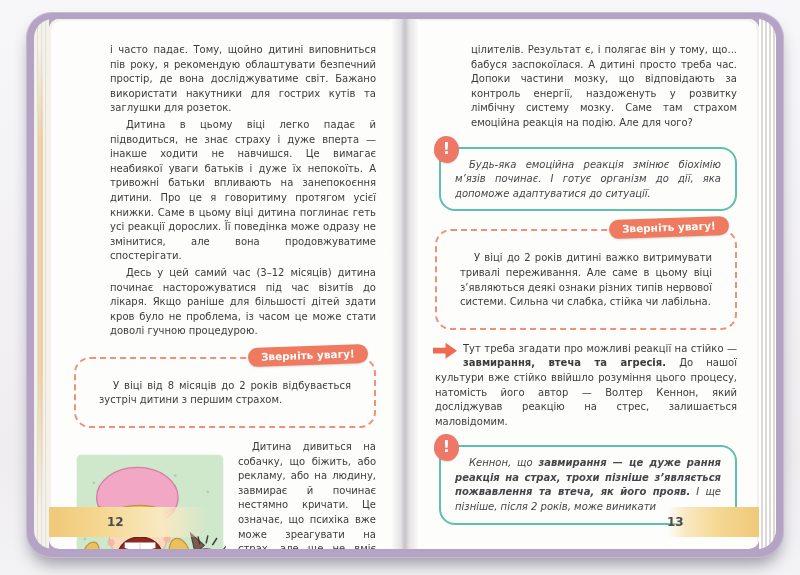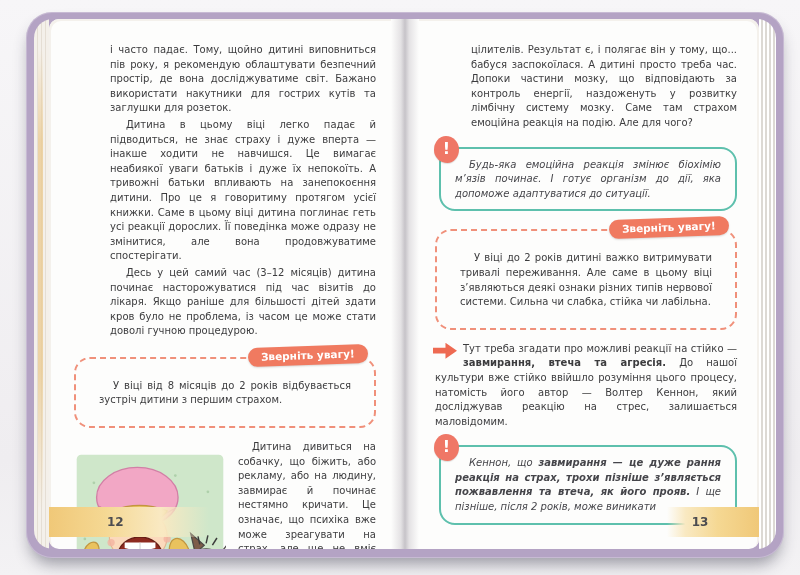--- a/index.html
+++ b/index.html
@@ -53,21 +53,21 @@
     background:#ee6a52;
     clip-path:polygon(0 32%, 52% 32%, 52% 0, 100% 50%, 52% 100%, 52% 68%, 0 68%); }
 
   .illustration { float:left; width:152px; height:222px; margin:6px 12px 2px 0; }
   .illustration svg { width:100%; height:100%; display:block; }
 
   .page-tab { position:absolute; bottom:12px; height:30px; z-index:3;
     display:flex; align-items:center; }
   .tab-left { left:0; width:160px;
     background:linear-gradient(90deg,#f0c878 0%,#f5d893 35%,#f9e9c2 70%,rgba(249,233,194,0) 100%); }
-  .tab-right { right:0; width:92px; justify-content:center;
+  .tab-right { right:0; width:92px; justify-content:flex-start;
     background:linear-gradient(270deg,#f0c878 0%,#f5d893 45%,#f9e9c2 80%,rgba(249,233,194,0) 100%); }
   .page-num { font-size:12px; font-weight:700; color:#4c4c50; }
   .tab-left .page-num { margin-left:58px; }
   .tab-right .page-num { margin-right:26px; }
 
   .flow-col .para { text-indent:1.4em; }
 </style>
 </head>
 <body>
 

